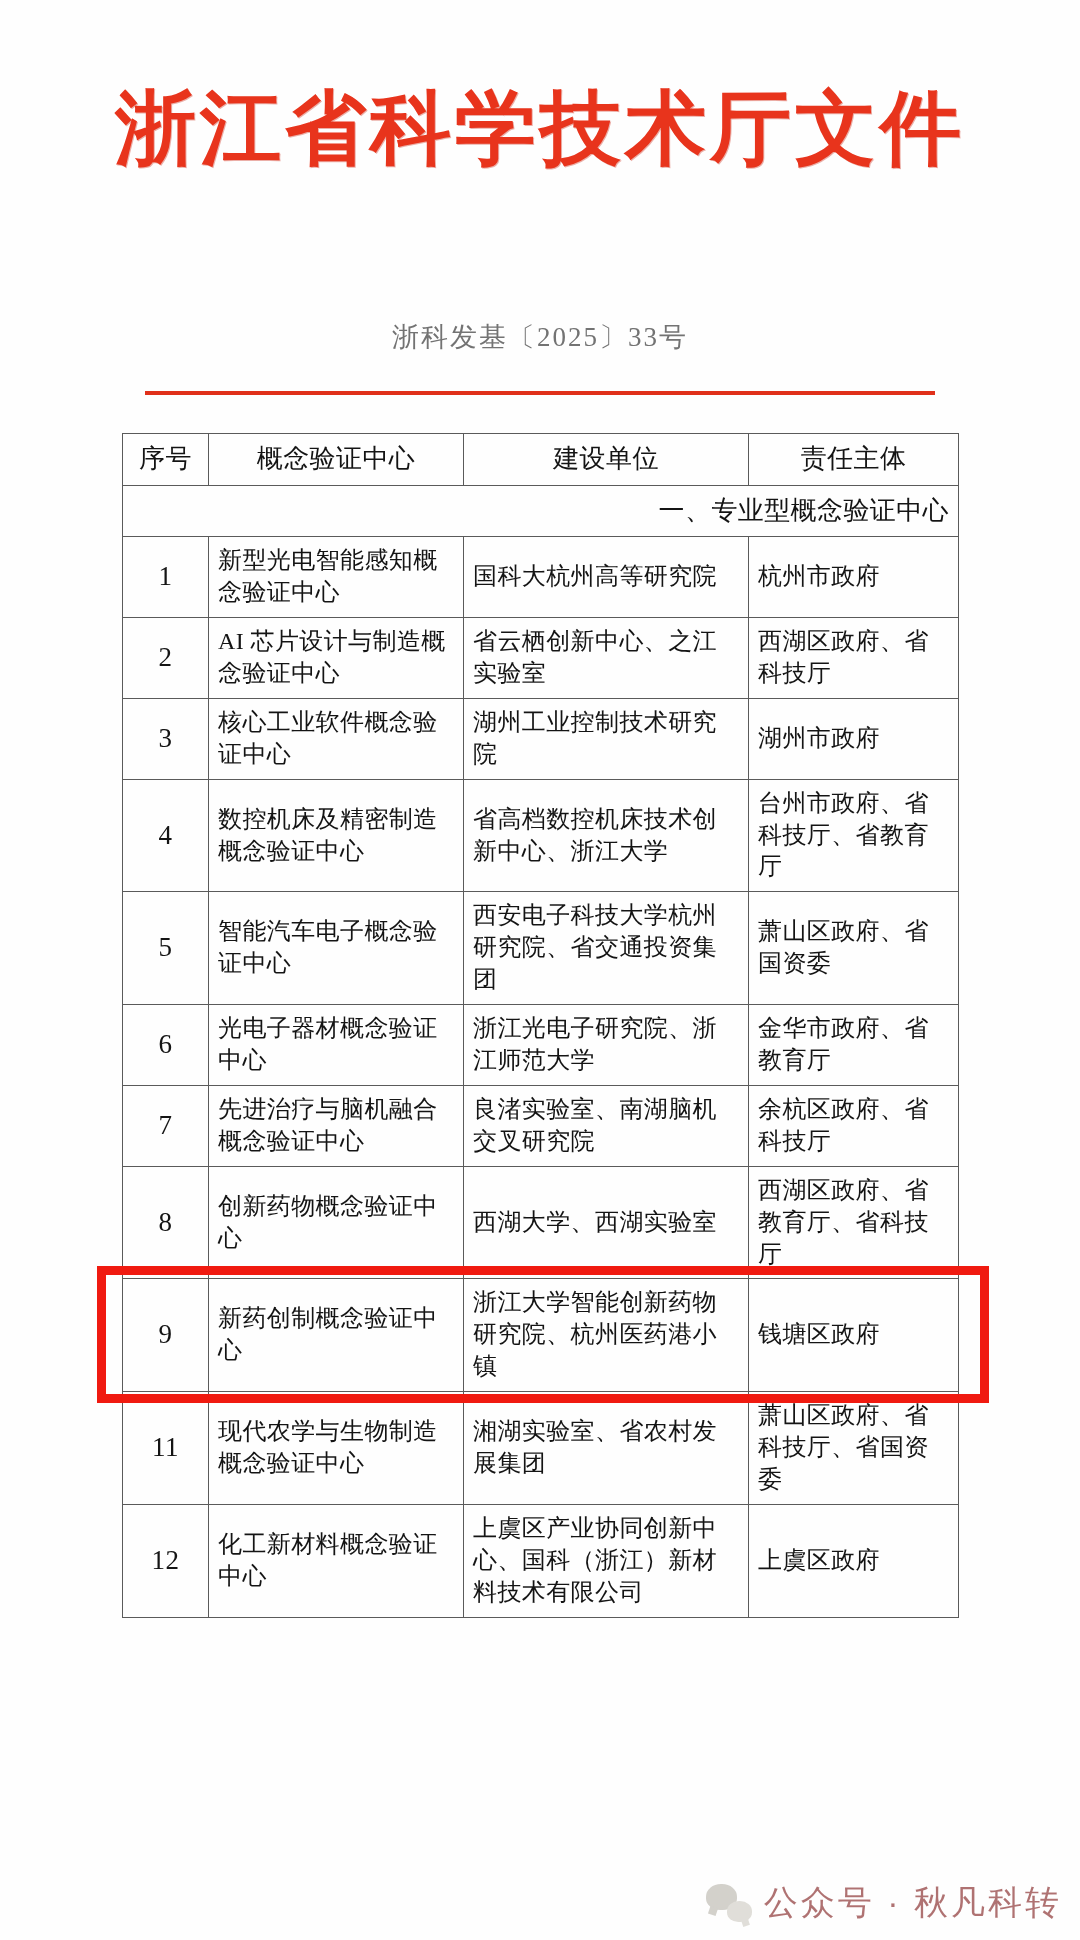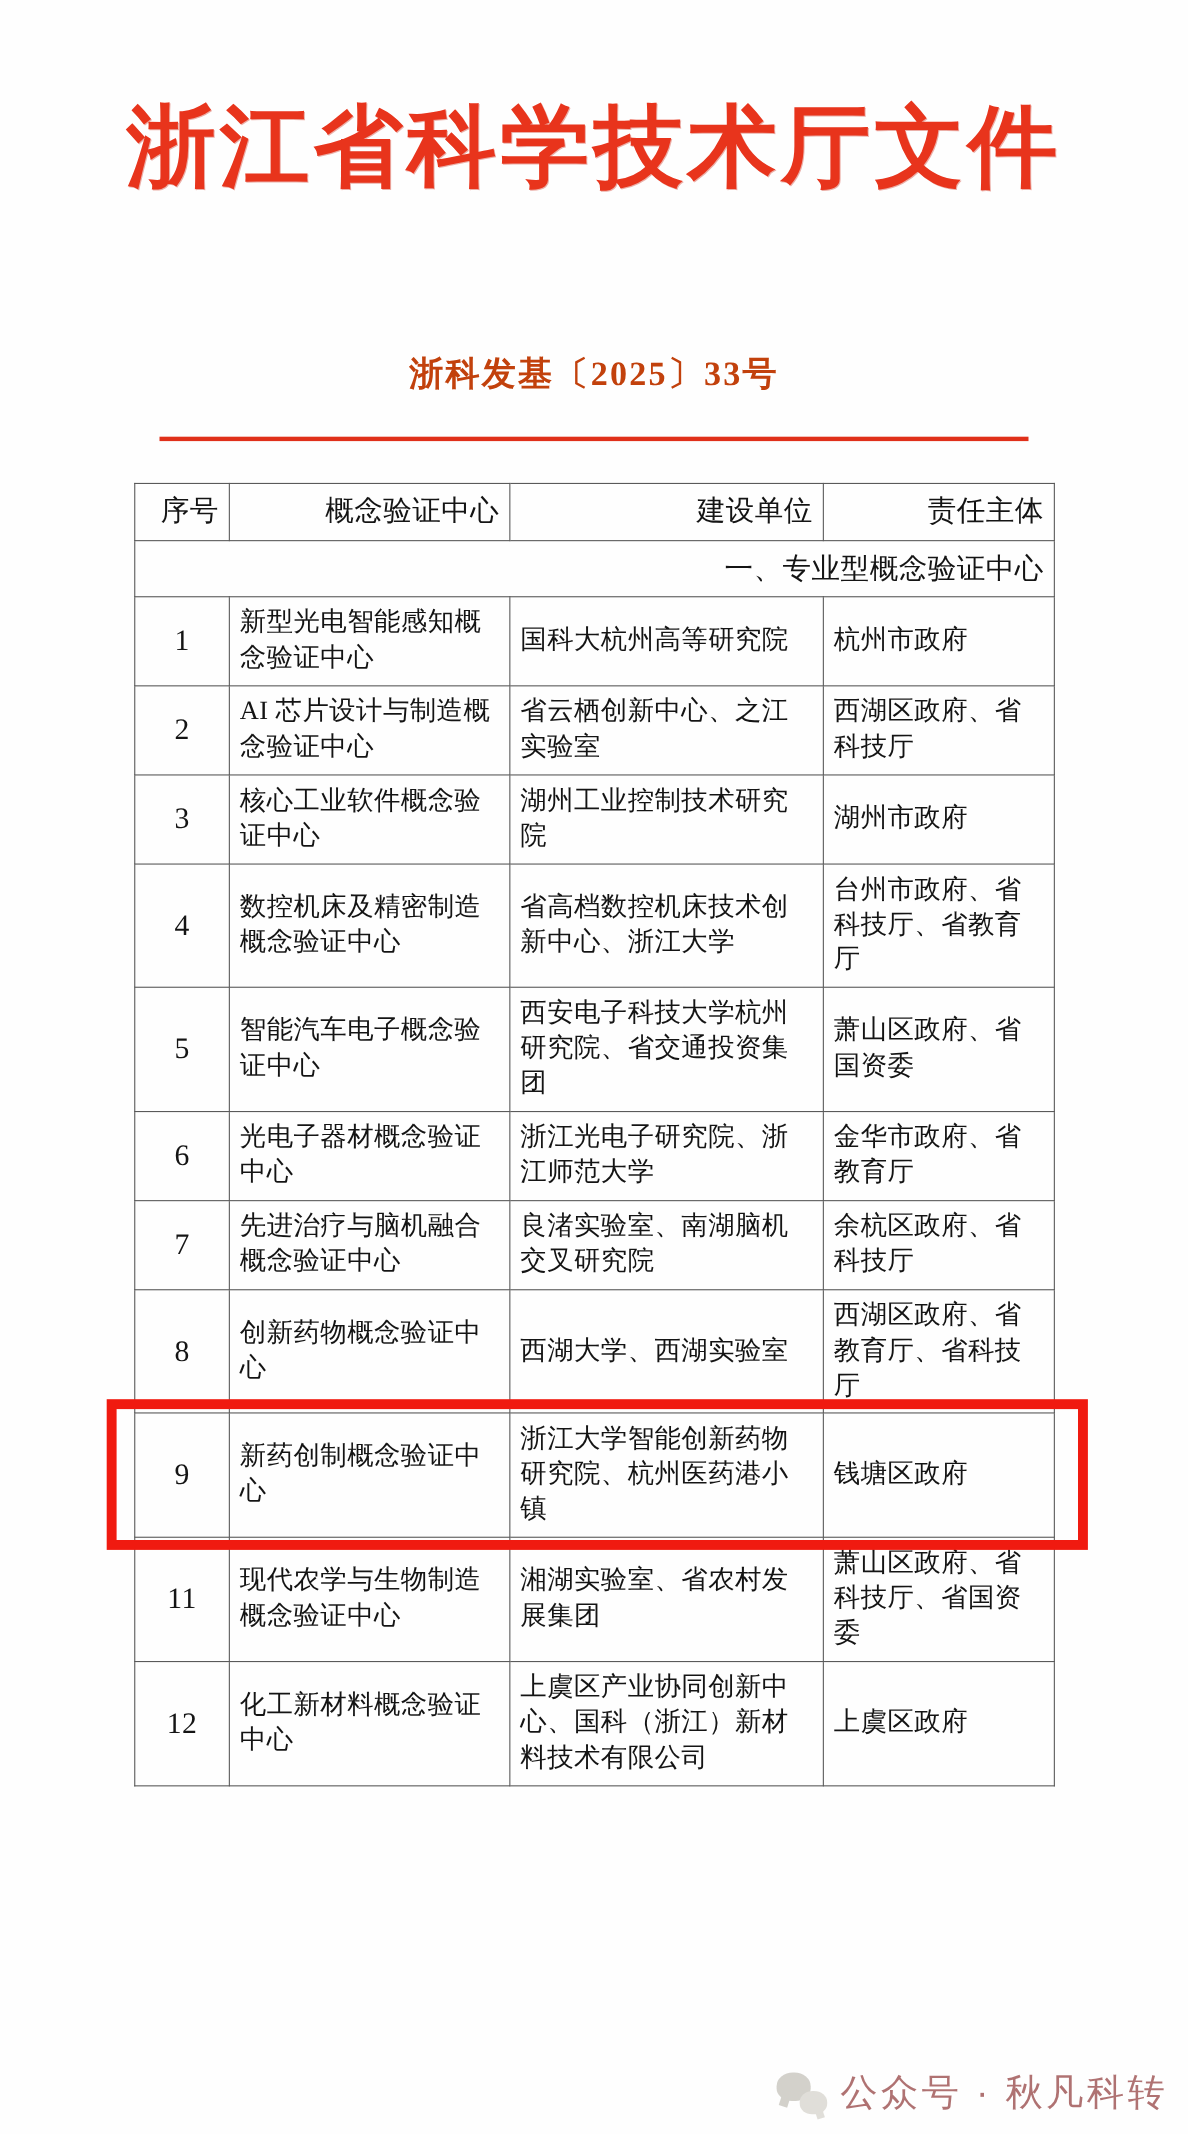--- a/index.html
+++ b/index.html
@@ -25,42 +25,41 @@
   }
 
   
   .masthead {
     width: 100%;
     text-align: center;
     padding-top: 92px;
     padding-bottom: 0;
   }
   .masthead-title {
-    font-family: Liberation Sans, sans-serif;
+    font-family: Liberation Mono, monospace;
     font-size: 81px;
     font-weight: 700;
     letter-spacing: 4px;
     color: #e8341c;
     line-height: 1.05;
     white-space: nowrap;
     text-shadow: 1px 1px 0 rgba(200,30,10,0.35);
   }
 
   
   .docnum-wrap {
     width: 100%;
     text-align: center;
     margin-top: 142px;
   }
   .docnum {
-    font-size: 31px;
+    font-size: 27px;
     letter-spacing: 2px;
-    color: #c2410c;
+    color: #737373;
     font-family: "Liberation Serif", "DejaVu Serif", serif;
-    font-weight: bold;
   }
 
   
   .red-rule {
     margin: 36px auto 0 auto;
     width: 790px;
     height: 4px;
     background: #e0301a;
   }
 
@@ -104,21 +103,21 @@
     font-weight: normal;
     line-height: 1.33;
     letter-spacing: 0.4px;
   }
   .col-no    { width: 86px;  text-align: center; }
   .col-name  { width: 255px; text-align: left; }
   .col-unit  { width: 285px; text-align: left; }
   .col-resp  { width: 210px; text-align: left; }
 
   thead td {
-    text-align: right;
+    text-align: center;
     font-size: 26px;
     letter-spacing: 2px;
     padding-top: 16px;
     padding-bottom: 16px;
   }
   .section-row td {
     text-align: right;
     font-size: 26px;
     letter-spacing: 2px;
     padding: 12px 14px;

